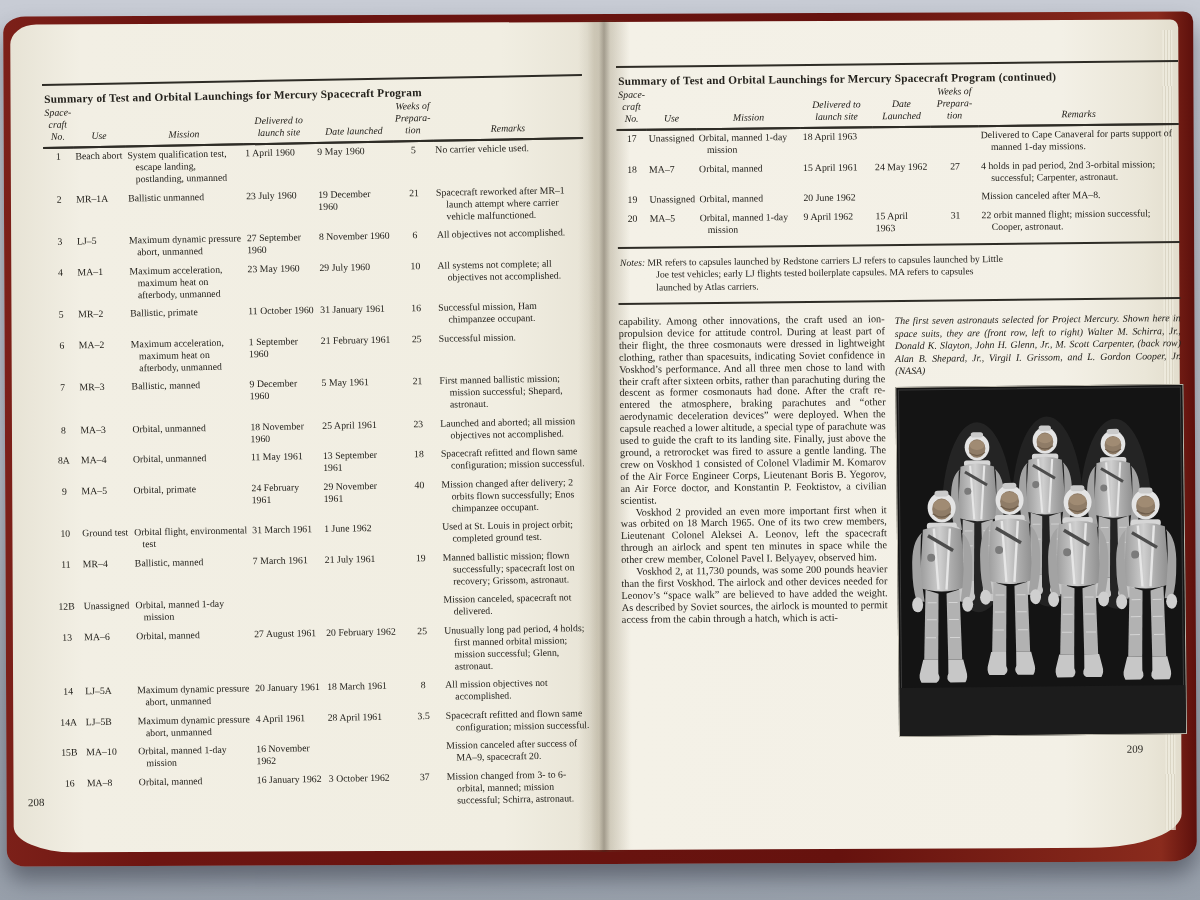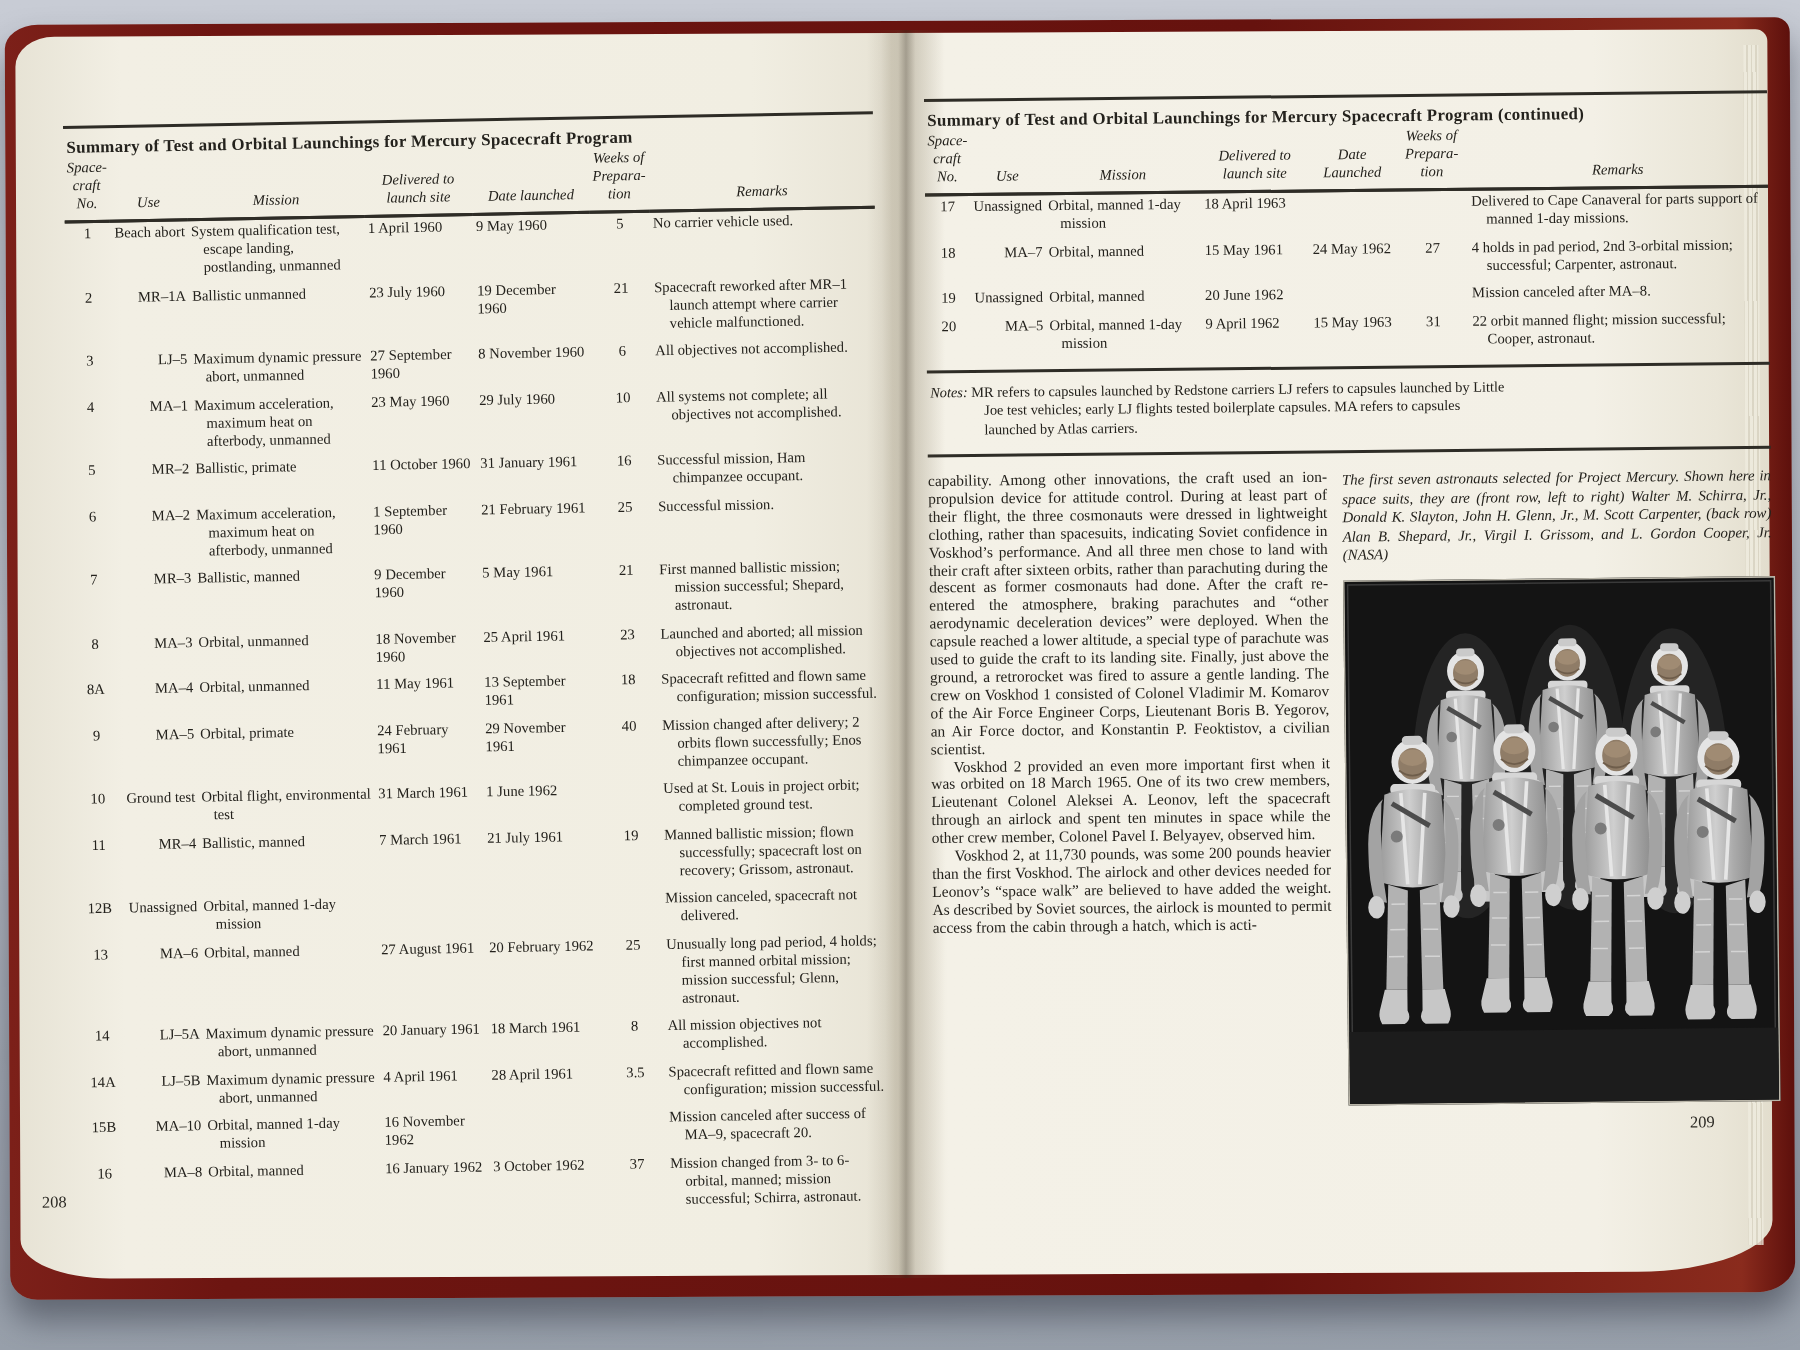--- a/index.html
+++ b/index.html
@@ -27,21 +27,21 @@
 
   .rule{height:2px;background:#2e2c26;}
   .rule.thin{height:1.5px;}
   .tbl-title{font-weight:bold;font-size:11.3px;letter-spacing:.2px;margin:7px 0 2px 2px;}
 
   table{border-collapse:collapse;width:100%;table-layout:fixed;font-size:9.8px;line-height:12px;}
   thead th{font-style:italic;font-weight:normal;vertical-align:bottom;padding:0 2px 4px;text-align:center;}
   thead tr{border-bottom:2px solid #2e2c26;}
   td{vertical-align:top;padding:2.5px 2px 4px;}
   .c-no{text-align:center;}
-  .c-use{text-align:right;}
+  .c-use{text-align:left;}
   .c-mission{text-align:left;padding-left:10px;text-indent:-8px;}
   .c-delivered,.c-launched{text-align:left;}
   .c-weeks{text-align:center;}
   .c-remarks{text-align:left;padding-left:12px;text-indent:-10px;}
   th.h-mission,th.h-remarks{text-align:center;}
 
   .pageno{position:absolute;font-size:11px;color:#2a2823;}
   .pageno-left{left:28px;top:796px;transform:rotate(-1deg);}
 
   .notes{font-size:9.6px;line-height:12.5px;width:352px;margin:8px 0 9px 2px;
@@ -288,40 +288,40 @@
             <td class="c-mission">Orbital, manned 1-day mission</td>
             <td class="c-delivered">18 April 1963</td>
             <td class="c-launched"></td>
             <td class="c-weeks"></td>
             <td class="c-remarks">Delivered to Cape Canaveral for parts support of manned 1-day missions.</td>
           </tr>
           <tr>
             <td class="c-no">18</td>
             <td class="c-use">MA–7</td>
             <td class="c-mission">Orbital, manned</td>
-            <td class="c-delivered">15 May 1961</td>
+            <td class="c-delivered">15 April 1961</td>
             <td class="c-launched">24 May 1962</td>
             <td class="c-weeks">27</td>
             <td class="c-remarks">4 holds in pad period, 2nd 3-orbital mission; successful; Carpenter, astronaut.</td>
           </tr>
           <tr>
             <td class="c-no">19</td>
             <td class="c-use">Unas­signed</td>
             <td class="c-mission">Orbital, manned</td>
             <td class="c-delivered">20 June 1962</td>
             <td class="c-launched"></td>
             <td class="c-weeks"></td>
             <td class="c-remarks">Mission canceled after MA–8.</td>
           </tr>
           <tr>
             <td class="c-no">20</td>
             <td class="c-use">MA–5</td>
             <td class="c-mission">Orbital, manned 1-day mission</td>
             <td class="c-delivered">9 April 1962</td>
-            <td class="c-launched">15 May 1963</td>
+            <td class="c-launched">15 April 1963</td>
             <td class="c-weeks">31</td>
             <td class="c-remarks">22 orbit manned flight; mission successful; Cooper, astronaut.</td>
           </tr>
         </tbody>
     </table>
     <div class="rule" style="margin-top:6px"></div>
     <p class="notes"><span class="lbl">Notes:</span>
        <span>MR refers to capsules launched by Redstone carriers LJ refers to capsules launched by Little Joe test vehicles; early LJ flights tested boilerplate capsules. MA refers to capsules launched by Atlas carriers.</span></p>
     <div class="rule"></div>
 

